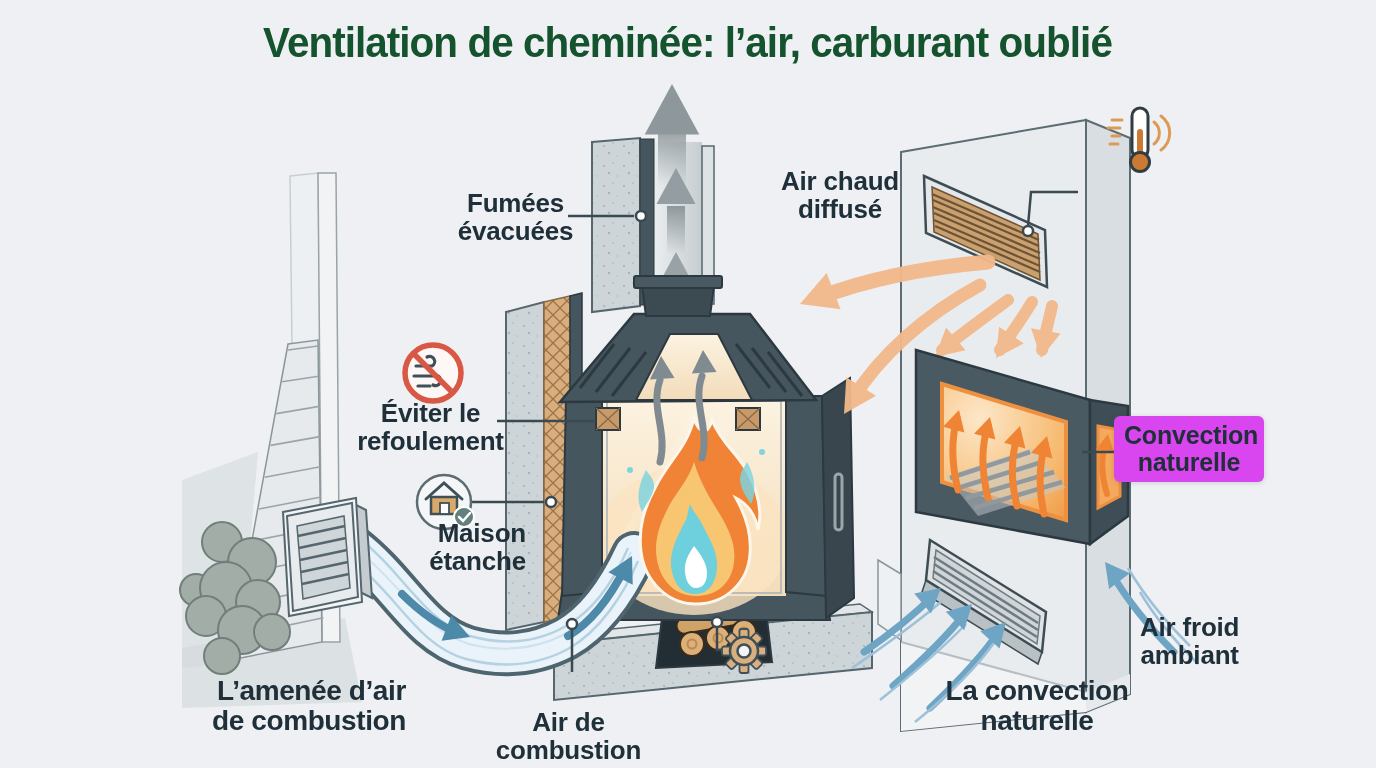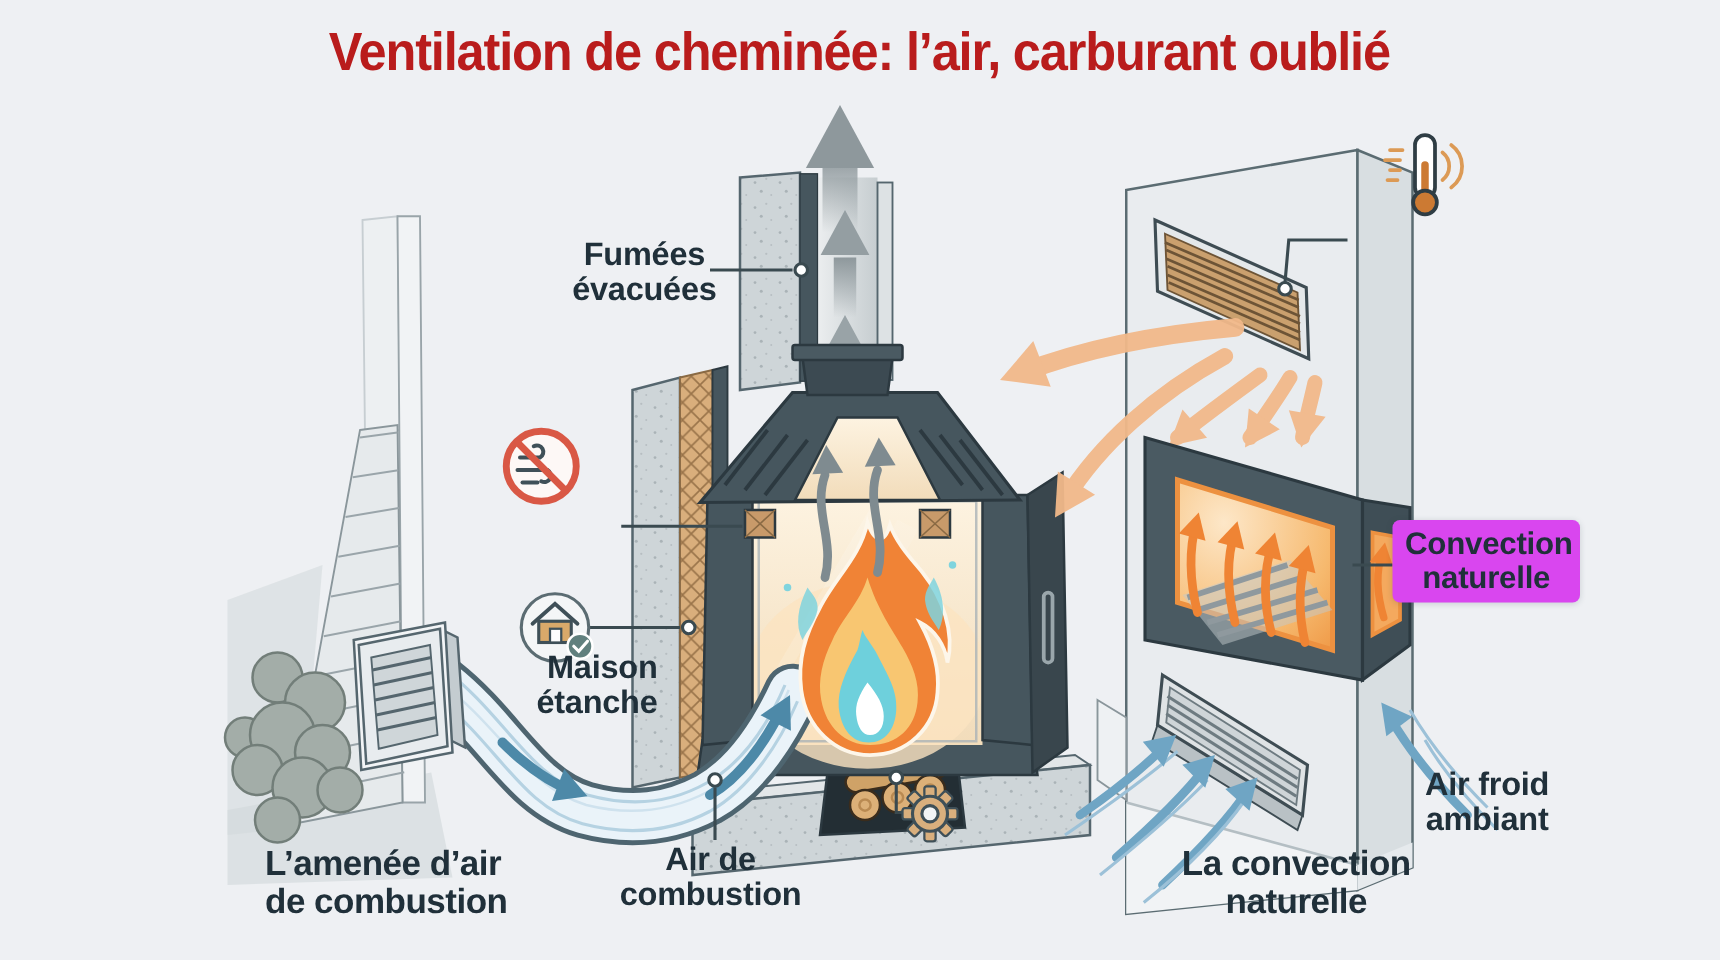--- a/index.html
+++ b/index.html
@@ -1,24 +1,24 @@
 <!DOCTYPE html>
 <html><head>
 <meta charset="utf-8">
 <style>
   html,body{margin:0;padding:0;background:#e4e7ea;}
   body{display:flex;justify-content:center;font-family:"Liberation Sans",sans-serif;}
   .stage{position:relative;width:1376px;height:768px;background:#eef0f3;overflow:hidden;}
   .stage svg{position:absolute;left:0;top:0;}
   .title{position:absolute;top:18px;left:0;width:100%;text-align:center;
-         font-size:43px;font-weight:800;color:#b91c1c;letter-spacing:-1px;}
+         font-size:43px;font-weight:800;color:#14532d;letter-spacing:-1px;}
   .title span{display:inline-block;transform:scaleX(.94);}
   .label{position:absolute;font-weight:700;color:#20303a;white-space:pre-line;
          line-height:1.07;letter-spacing:-0.2px;}
-  .s26{font-size:26px;text-align:center;} .s25{font-size:25px;} .s28{font-size:28px;letter-spacing:-0.4px;}
+  .s26{font-size:26px;text-align:center;} .s25{font-size:25px;} .s28{font-size:28px;letter-spacing:-0.4px;text-align:right;}
   .center{text-align:center;}
   .boxed{background:#d946ef;padding:6px 10px;border-radius:6px;
          box-shadow:0 1px 5px rgba(40,60,70,.18);}
 </style>
 </head>
 <body>
 
 <div class="stage">
 
 <svg width="1376" height="768" viewBox="0 0 1376 768">
@@ -357,31 +357,35 @@
         <circle cx="1028" cy="231" r="5" fill="#ffffff"></circle>
   <path d="M1082,452 L1114,452"></path>
 </g>
 </svg>
 
 <div class="title"><span>Ventilation de cheminée: l’air, carburant oublié</span></div>
 
 <div class="label s26 center" style="left:428px;top:190px;width:175px;">Fumées
 évacuées</div>
 
+<div class="label s26 center" style="left:348px;top:400px;width:165px;">Éviter le
+refoulement</div>
 
 <div class="label s26 center" style="left:376px;top:520px;width:150px;text-align:right;">Maison
 étanche</div>
 
 <div class="label s28" style="left:212px;top:676px;">L’amenée d’air
 de combustion</div>
 
-<div class="label s26 center" style="left:486px;top:674px;width:165px;">Air de
+<div class="label s26 center" style="left:486px;top:709px;width:165px;">Air de
 combustion</div>
 
 
+<div class="label s26 center" style="left:770px;top:168px;width:140px;">Air chaud
+diffusé</div>
 
 
 <div class="label s25 center boxed" style="left:1114px;top:416px;width:130px;">Convection
 naturelle</div>
 
 <div class="label s26" style="left:1140px;top:614px;">Air froid
 ambiant</div>
 
 <div class="label s28 center" style="left:912px;top:676px;width:250px;">La convection
 naturelle</div>

